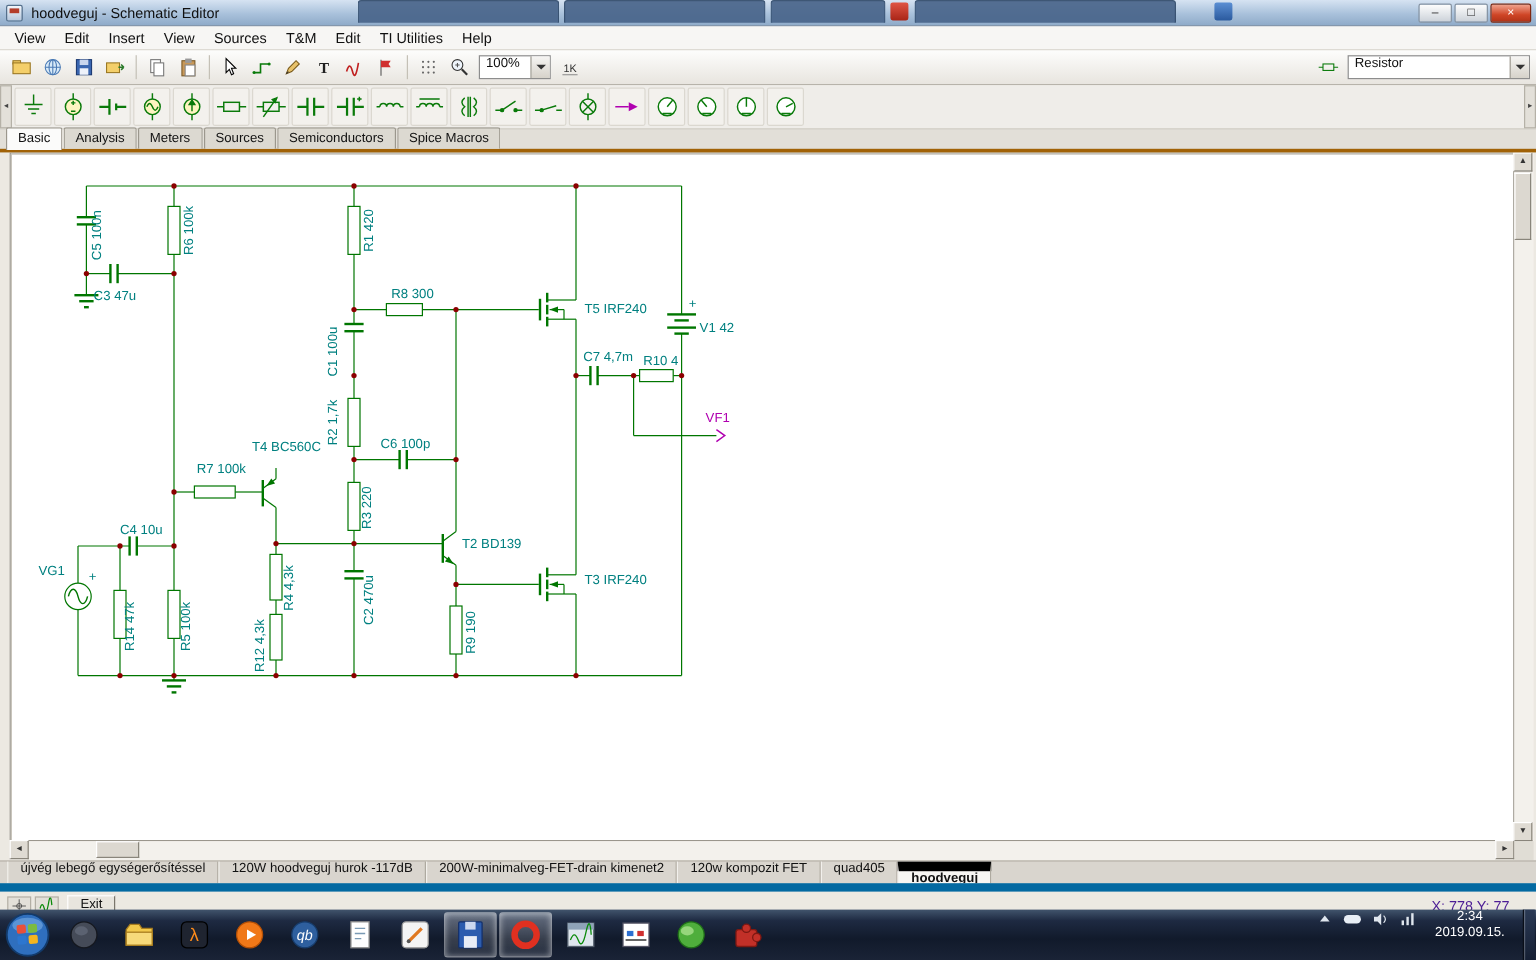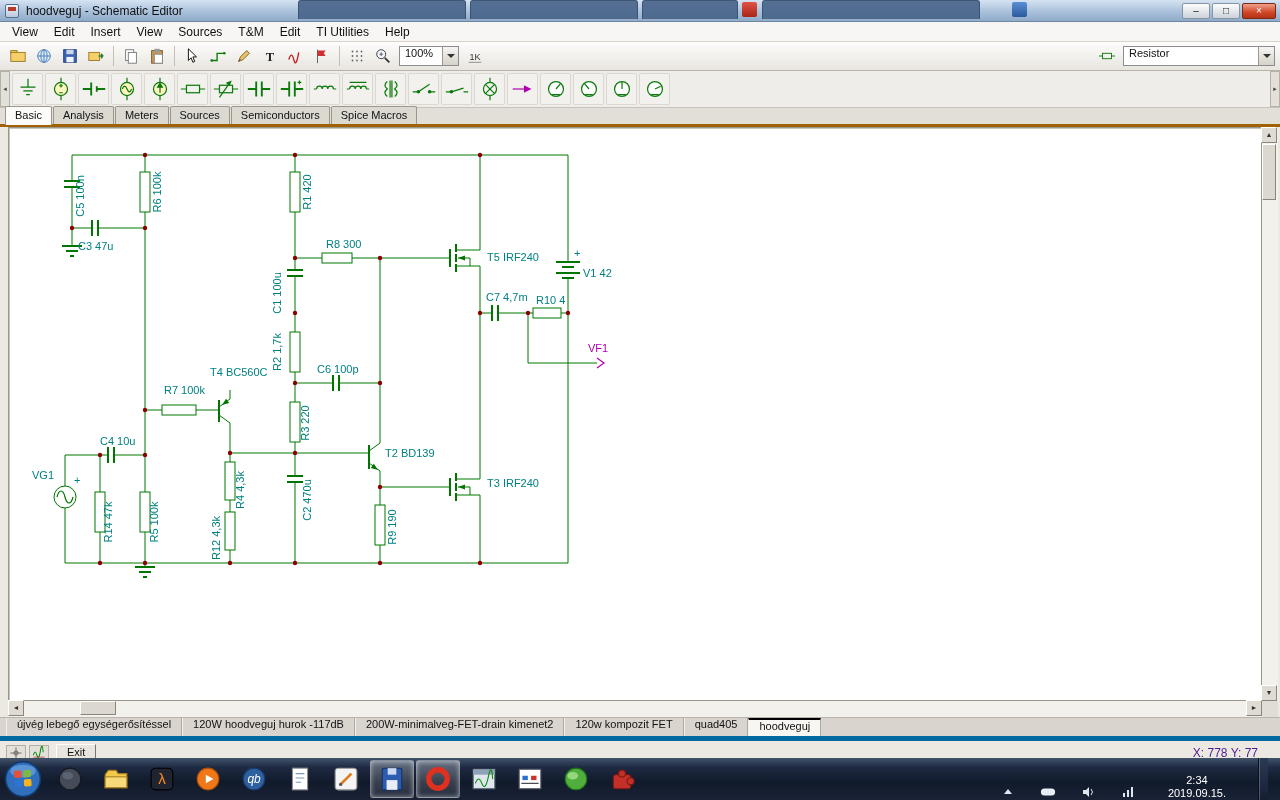--- a/index.html
+++ b/index.html
@@ -46,32 +46,32 @@
 
 .vscroll{position:absolute;left:1262px;top:127px;width:16px;height:574px;background:#f3f1ec;z-index:15}
 .hscroll{position:absolute;left:8px;top:701px;width:1254px;height:16px;background:#f3f1ec;z-index:15}
 .sb-corner{position:absolute;left:1262px;top:701px;width:16px;height:16px;background:#e0ddd5;z-index:15}
 .sb-arrow{position:absolute;width:16px;height:16px;background:#dfdbd3;border:1px solid;border-color:#fff #89857b #89857b #fff;font-size:7px;text-align:center;line-height:14px;color:#333}
 .sb-thumb{position:absolute;background:#dcd8d0;border:1px solid;border-color:#fff #89857b #89857b #fff}
 
 
 .doctabs{position:absolute;left:0;top:717px;width:1280px;height:19px;background:#d9d5ce;border-top:1px solid #b8b4aa;z-index:20;display:flex;padding-left:6px;font-size:11px}
 .dtab{padding:0 10px 0;border-right:1px solid #aeaaa0;border-left:1px solid #f2f0ec;height:19px;white-space:nowrap}
-.dtab.active{background:#f7f6f3;font-weight:normal;border-top:2px solid #000000}
-.statusbar{position:absolute;left:0;top:736px;width:1280px;height:22px;background:#ece9e2;border-top:5px solid #0369a1;z-index:20;display:flex;align-items:center;padding:12px 6px}
+.dtab.active{background:#f7f6f3;font-weight:bold;border-top:8px solid #000000}
+.statusbar{position:absolute;left:0;top:736px;width:1280px;height:22px;background:#ece9e2;border-top:7px solid #0369a1;z-index:20;display:flex;align-items:center;padding:12px 6px}
 .sb-ico{width:20px;height:17px;border:1px solid #b3afa5;background:#e3e0d9;margin-right:3px;display:flex;align-items:center;justify-content:center}
 .exit-btn{height:18px;padding:1px 10px 0;border:1px solid;border-color:#fff #7a766c #7a766c #fff;background:#e8e5de;font-size:11px;margin-left:4px}
 .coords{margin-left:auto;padding-right:16px;font-size:12px;color:#4c1d95}
 
 
 .taskbar{position:absolute;left:0;top:758px;width:1280px;height:42px;background:linear-gradient(#41546c,#1e2a42 22%,#111a2b 58%,#1a2336);z-index:30;display:flex;align-items:center}
 .start-orb{width:38px;height:38px;margin:2px 5px 2px 4px;flex:0 0 auto}
 .task-icon{width:44px;height:38px;margin:2px 1px;display:flex;align-items:center;justify-content:center;border-radius:3px;flex:0 0 auto}
 .task-icon.active{background:linear-gradient(rgba(255,255,255,.30),rgba(255,255,255,.07));box-shadow:inset 0 0 5px rgba(255,255,255,.5);border:1px solid rgba(255,255,255,.35)}
-.tray{margin-left:auto;display:flex;align-items:flex-end;gap:24px;padding-right:12px}
+.tray{margin-left:auto;display:flex;align-items:flex-start;gap:7px;padding-right:1px}
 .tray-ico{width:16px;height:16px;display:flex;align-items:center;justify-content:center}
 .clock{text-align:center;font-size:11px;line-height:13px;color:#fff;padding:0 8px;white-space:nowrap}
 .show-desktop{width:10px;height:42px;background:linear-gradient(#2b3a55,#151f33);border-left:1px solid #090e18;box-shadow:inset 1px 0 0 rgba(255,255,255,.25)}
 </style>
 </head>
 <body>
 
 <div class="titlebar">
   <div class="app-icon"></div>
   <span class="title-text">hoodveguj - Schematic Editor</span>

